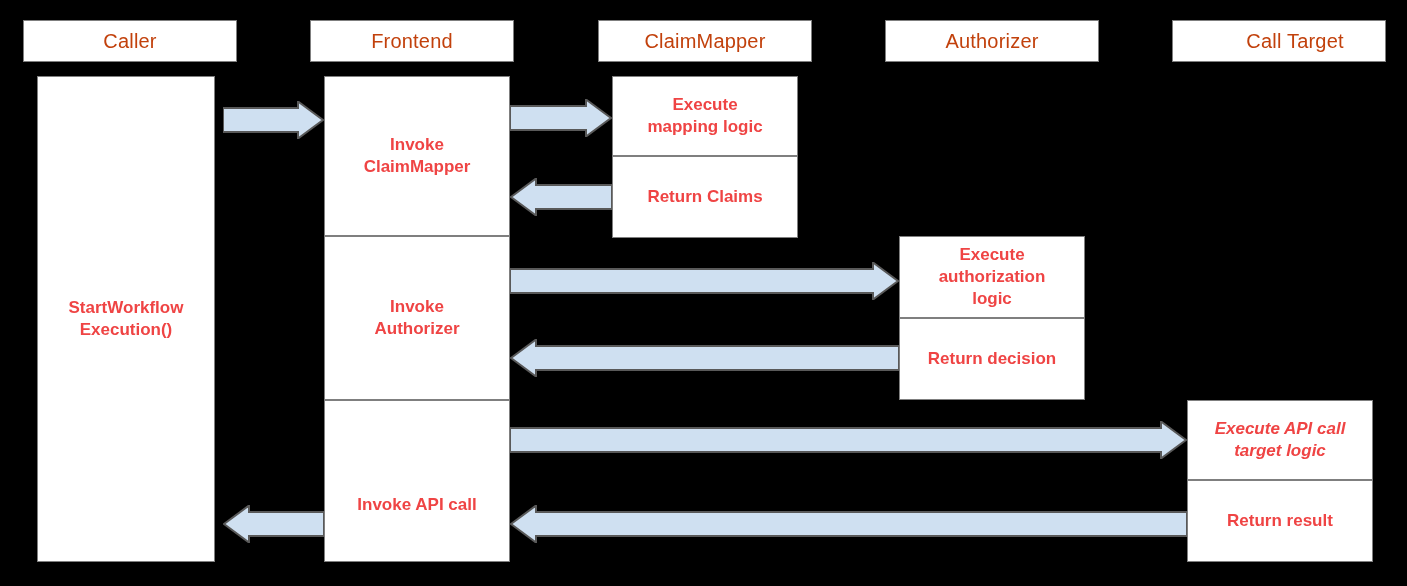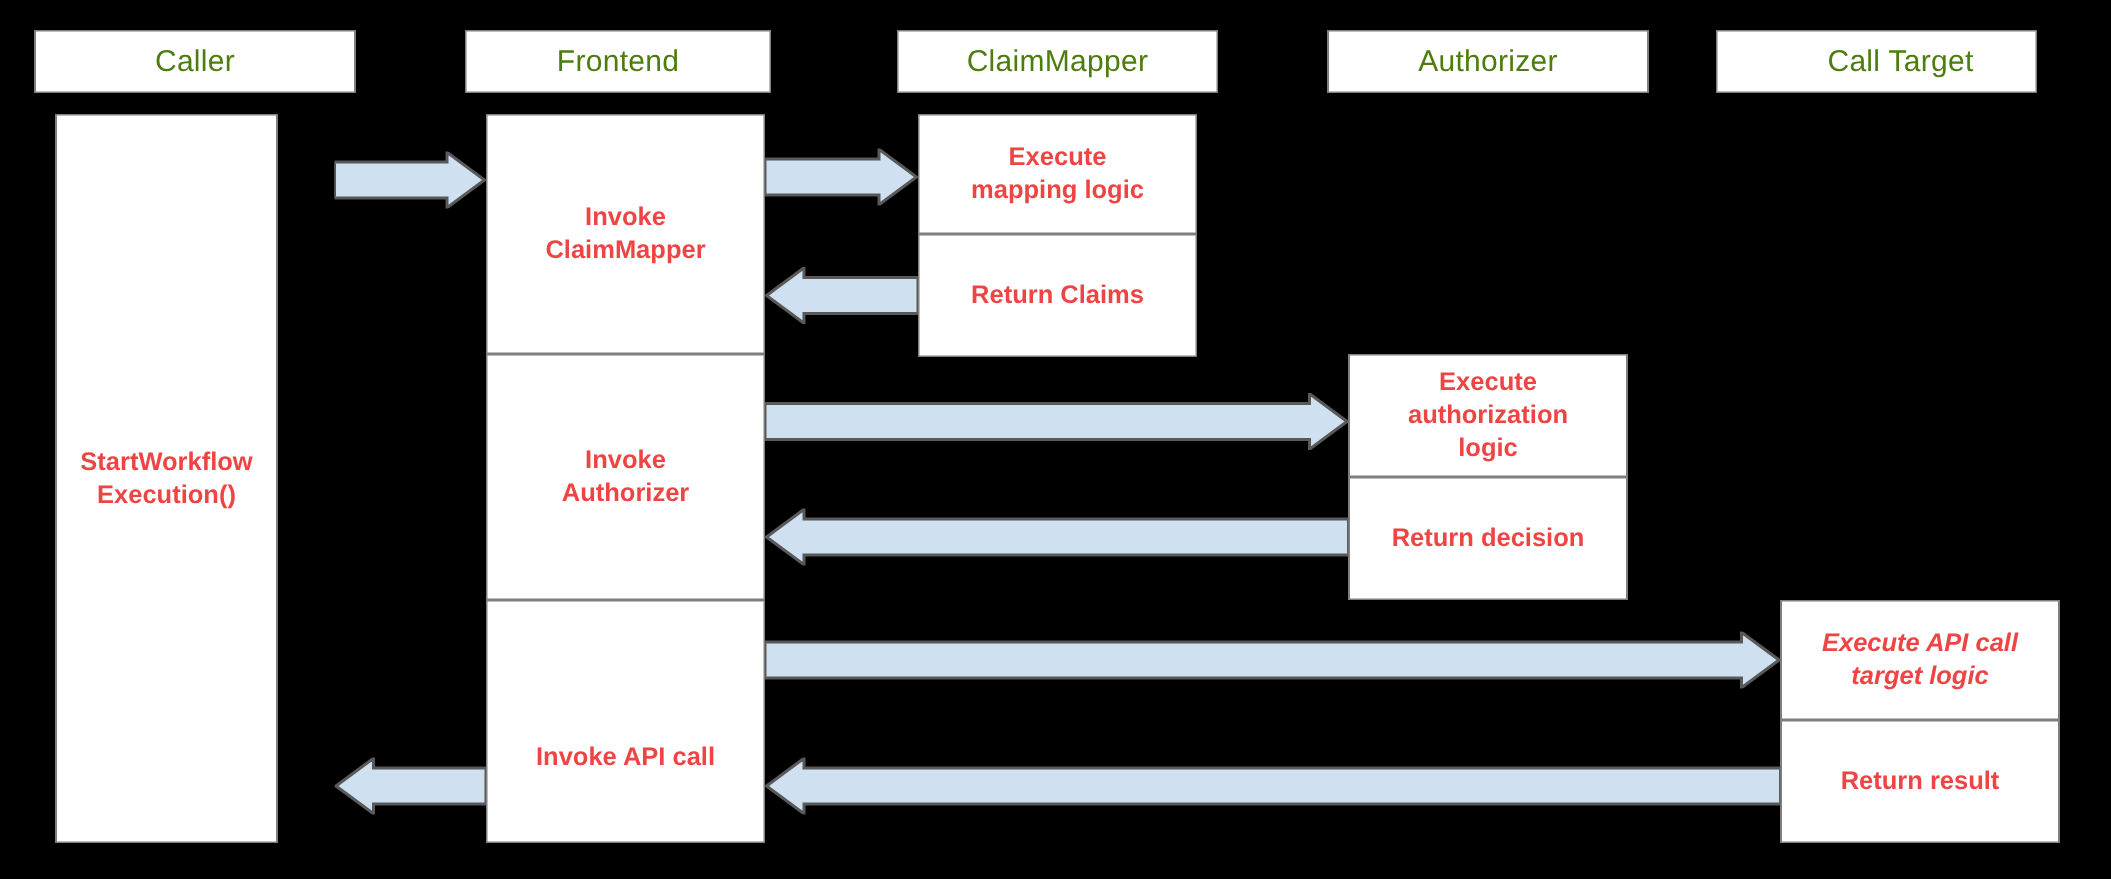--- a/index.html
+++ b/index.html
@@ -21,21 +21,21 @@
     height: 586px;
   }
   .lane-header {
     position: absolute;
     background: #ffffff;
     border: 1px solid #7f7f7f;
     box-sizing: border-box;
     display: flex;
     align-items: center;
     justify-content: center;
-    color: #4d7c0f;
+    color: #c2410c;
     font-size: 20px;
     font-weight: 400;
     letter-spacing: 0.2px;
   }
   .act-box {
     position: absolute;
     background: #ffffff;
     border: 1px solid #7f7f7f;
     box-sizing: border-box;
     display: flex;
@@ -54,22 +54,22 @@
   .arrow-wrap svg { display: block; }
 </style>
 </head>
 <body>
 
 <div id="diagram">
     <div class="lane-header" style="left: 23px; top: 20px; width: 214px; height: 42px; background: rgb(255, 255, 255); border-color: rgb(127, 127, 127);">Caller</div>
     <div class="lane-header" style="left: 310px; top: 20px; width: 204px; height: 42px; background: rgb(255, 255, 255); border-color: rgb(127, 127, 127);">Frontend</div>
     <div class="lane-header" style="left: 598px; top: 20px; width: 214px; height: 42px; background: rgb(255, 255, 255); border-color: rgb(127, 127, 127);">ClaimMapper</div>
     <div class="lane-header" style="left: 885px; top: 20px; width: 214px; height: 42px; background: rgb(255, 255, 255); border-color: rgb(127, 127, 127);">Authorizer</div>
-    <div class="lane-header" style="left: 1144px; top: 20px; width: 214px; height: 42px; background: rgb(255, 255, 255); border-color: rgb(127, 127, 127); padding-left: 32px;">Call Target</div>
-    <div class="act-box" style="left: 37px; top: 76px; width: 148px; height: 486px; background: rgb(255, 255, 255); border-color: rgb(127, 127, 127);">
+    <div class="lane-header" style="left: 1172px; top: 20px; width: 214px; height: 42px; background: rgb(255, 255, 255); border-color: rgb(127, 127, 127); padding-left: 32px;">Call Target</div>
+    <div class="act-box" style="left: 37px; top: 76px; width: 178px; height: 486px; background: rgb(255, 255, 255); border-color: rgb(127, 127, 127);">
       <span style="white-space: pre-line;">StartWorkflow
 Execution()</span>
     </div>
     <div class="act-box" style="left: 324px; top: 76px; width: 186px; height: 160px; background: rgb(255, 255, 255); border-color: rgb(127, 127, 127);">
       <span style="white-space: pre-line;">Invoke
 ClaimMapper</span>
     </div>
     <div class="act-box" style="left: 324px; top: 236px; width: 186px; height: 164px; background: rgb(255, 255, 255); border-color: rgb(127, 127, 127);">
       <span style="white-space: pre-line;">Invoke
 Authorizer</span>

